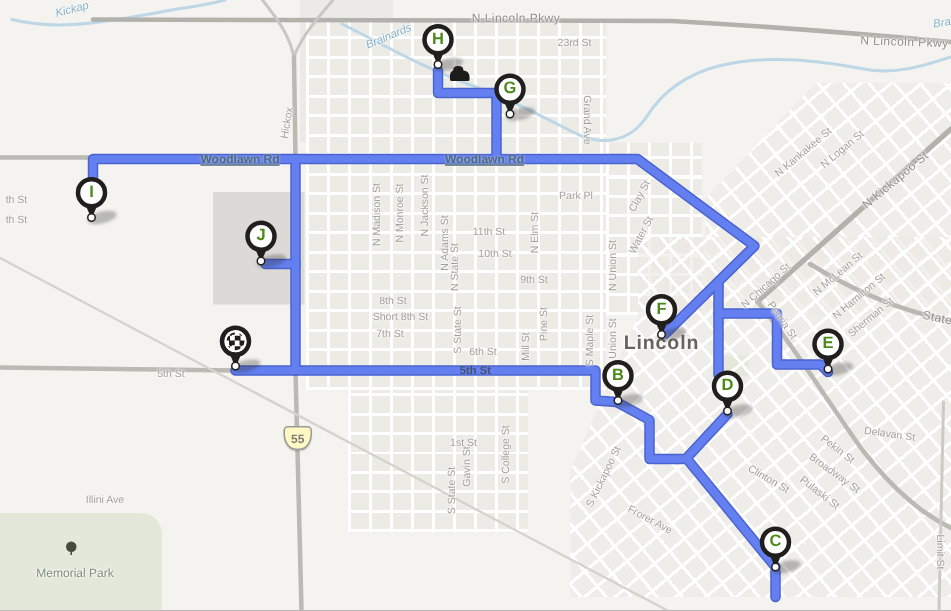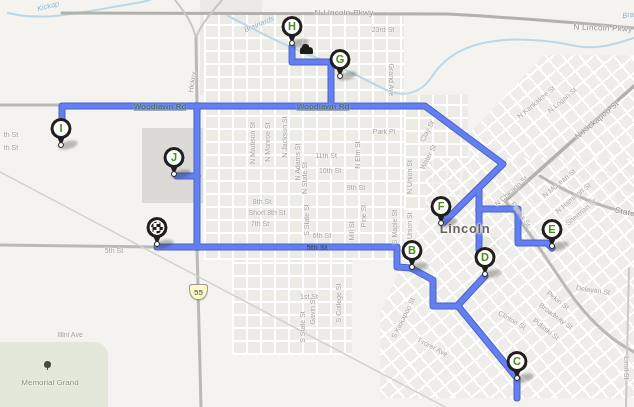--- a/index.html
+++ b/index.html
@@ -155,23 +155,23 @@
       <div class="lbl minor" style="left: 559px; top: 183px; transform: translate(-50%, -50%) rotate(-40deg);">N McLean St</div>
       <div class="lbl minor" style="left: 573px; top: 198px; transform: translate(-50%, -50%) rotate(-40deg);">N Hamilton St</div>
       <div class="lbl minor" style="left: 581px; top: 212px; transform: translate(-50%, -50%) rotate(-40deg);">Sherman St</div>
       <div class="lbl road-major" style="left: 625px; top: 212px; transform: translate(-50%, -50%) rotate(12deg);">State</div>
       <div class="lbl minor" style="left: 593px; top: 290px; transform: translate(-50%, -50%) rotate(8deg);">Delavan St</div>
       <div class="lbl minor" style="left: 558px; top: 300px; transform: translate(-50%, -50%) rotate(38deg);">Pekin St</div>
       <div class="lbl minor" style="left: 556px; top: 316px; transform: translate(-50%, -50%) rotate(36deg);">Broadway St</div>
       <div class="lbl minor" style="left: 546px; top: 329px; transform: translate(-50%, -50%) rotate(38deg);">Pulaski St</div>
       <div class="lbl minor" style="left: 512px; top: 320px; transform: translate(-50%, -50%) rotate(30deg);">Clinton St</div>
       <div class="lbl minor" style="left: 626px; top: 368px; transform: translate(-50%, -50%) rotate(90deg);">Limit St</div>
-      <div class="lbl city" style="left: 465px; top: 228px; transform: translate(-50%, -50%) rotate(0deg);">Lincoln</div>
+      <div class="lbl city" style="left: 441px; top: 228px; transform: translate(-50%, -50%) rotate(0deg);">Lincoln</div>
       <div class="lbl minor" style="left: 70px; top: 334px; transform: translate(-50%, -50%) rotate(0deg);">Illini Ave</div>
-      <div class="lbl park" style="left: 50px; top: 382px; transform: translate(-50%, -50%) rotate(0deg);">Memorial Grand</div>
+      <div class="lbl park" style="left: 50px; top: 382px; transform: translate(-50%, -50%) rotate(0deg);">Memorial Park</div>
       <div class="lbl minor" style="left: 11px; top: 134px; transform: translate(-50%, -50%) rotate(0deg);">th St</div>
       <div class="lbl minor" style="left: 11px; top: 147px; transform: translate(-50%, -50%) rotate(0deg);">th St</div>
     </div>
 
   <div id="icons">
     <div id="shield">55</div>
     <div id="car"></div>
     <div id="tree"></div>
   </div>
 

